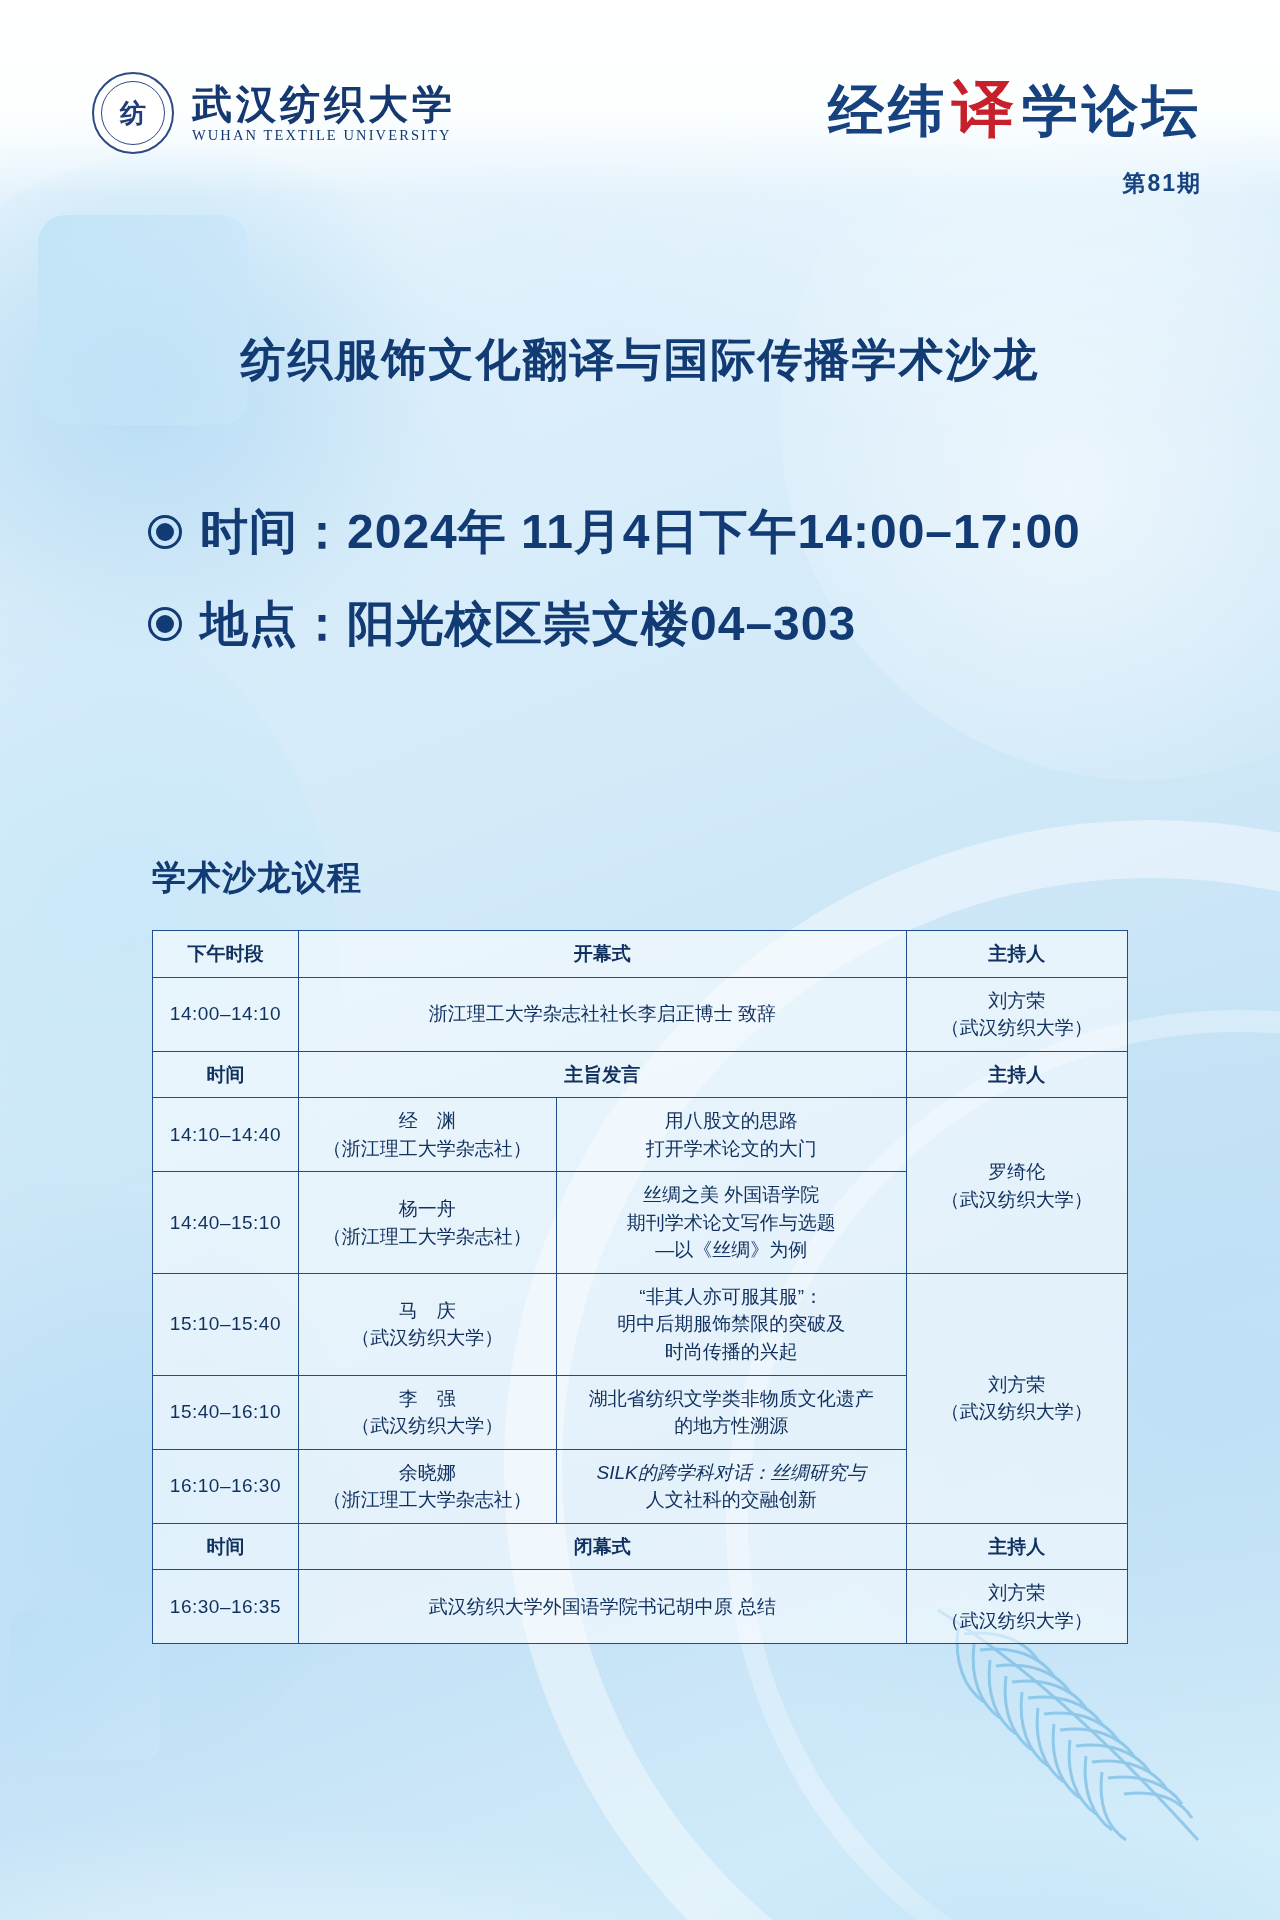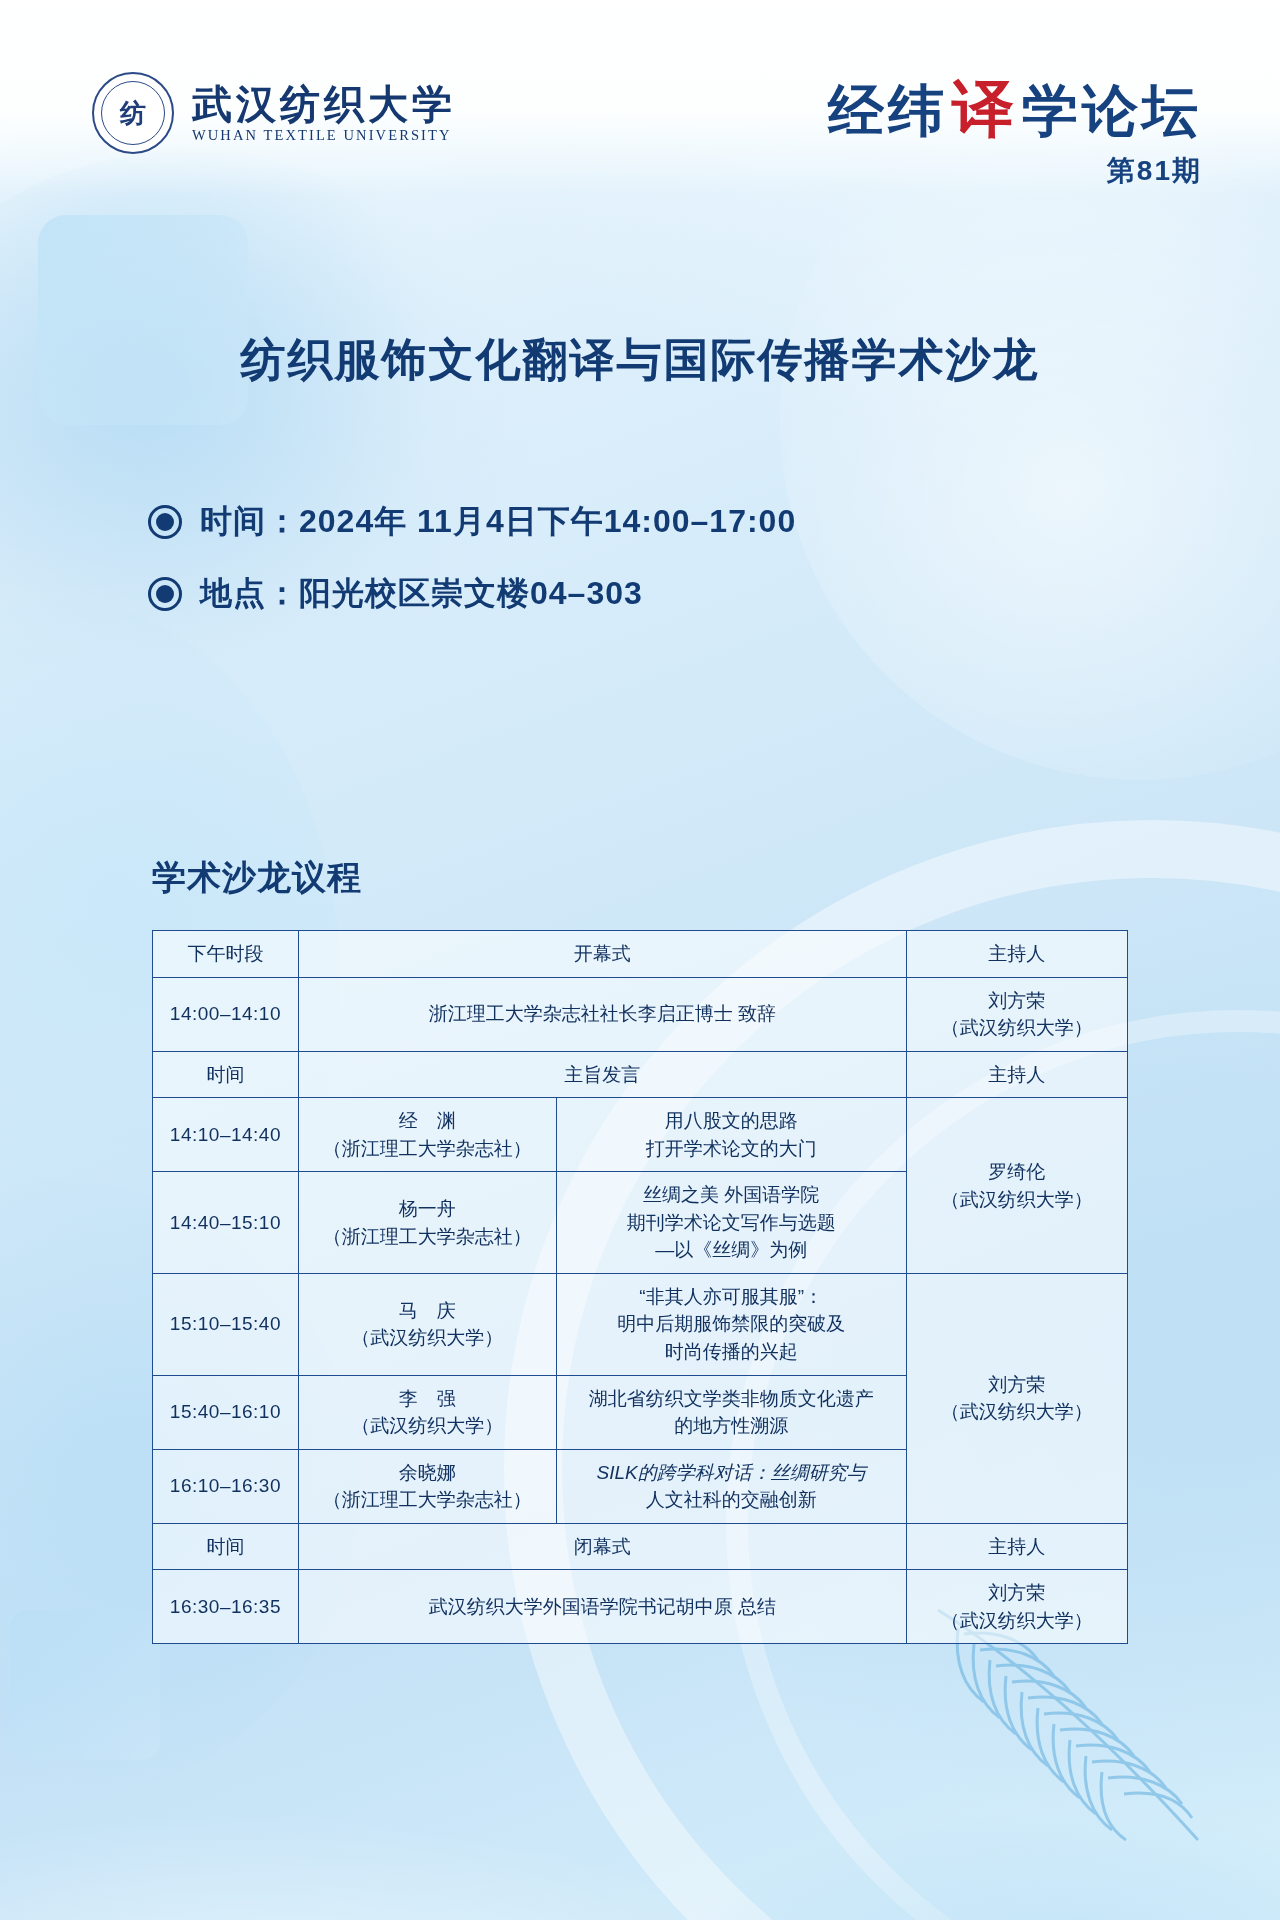--- a/index.html
+++ b/index.html
@@ -155,23 +155,23 @@
     letter-spacing: 4px;
     line-height: 1;
     white-space: nowrap;
   }
   .forum-title .hl {
     color: #c8202b;
     font-size: 62px;
     padding: 0 4px;
   }
   .forum-issue {
-    margin-top: 12px;
+    margin-top: 28px;
     font-family: "Liberation Sans", sans-serif;
-    font-size: 28px;
+    font-size: 23px;
     font-weight: bold;
     color: #16427f;
     letter-spacing: 2px;
     text-align: right;
   }
 
   
   .main-title {
     position: absolute;
     top: 330px;
@@ -189,21 +189,21 @@
   .info-list {
     position: absolute;
     top: 500px;
     left: 148px;
     z-index: 6;
   }
   .info-row {
     display: flex;
     align-items: center;
     margin-bottom: 28px;
-    font-size: 32px;
+    font-size: 48px;
     font-weight: bold;
     color: #123b74;
     letter-spacing: 1px;
   }
   .bullet {
     width: 28px;
     height: 28px;
     border-radius: 50%;
     border: 3.5px solid #123b74;
     margin-right: 18px;
@@ -247,21 +247,21 @@
   table.agenda td {
     border: 1.5px solid #1f4c8f;
     color: #10305e;
     text-align: center;
     vertical-align: middle;
     font-size: 19px;
     line-height: 1.45;
     padding: 9px 6px;
   }
   td.hdr {
-    font-weight: normal;
+    font-weight: bold;
     font-size: 20px;
     padding: 10px 6px;
   }
   td.time {
     font-size: 19px;
     letter-spacing: 0.5px;
   }
   .italic-silk { font-style: italic; }
   .cell-sub { display: block; }
 

